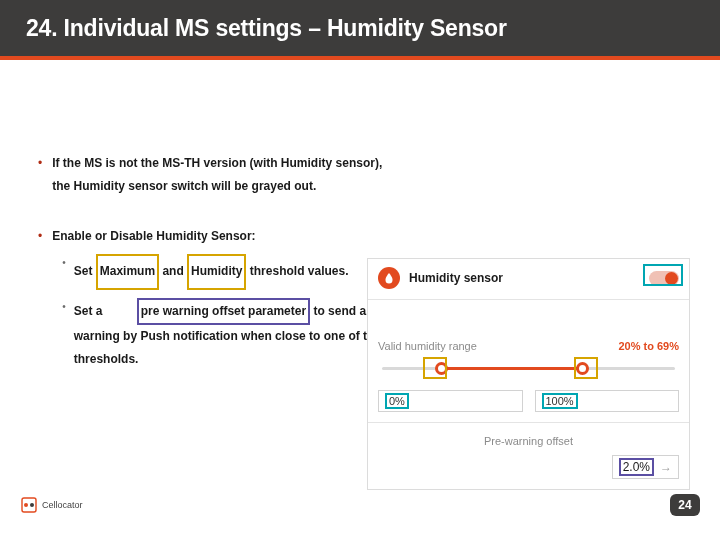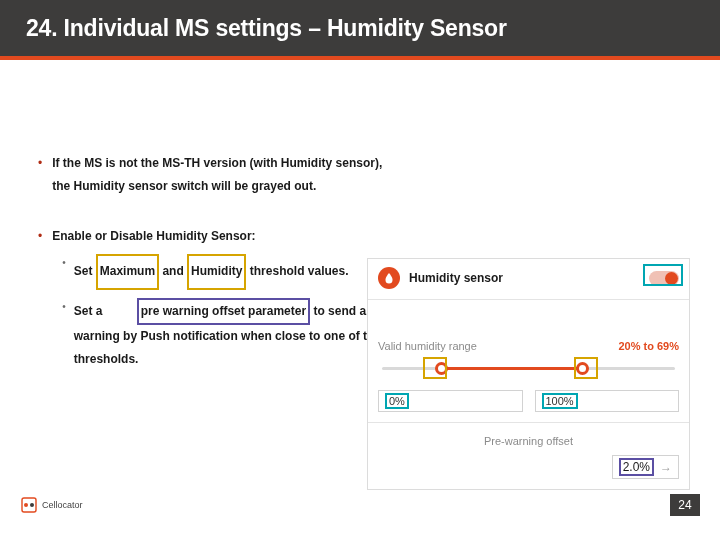--- a/index.html
+++ b/index.html
@@ -57,21 +57,21 @@
 
   .offset-row { display: flex; align-items: center; padding: 4px 10px 10px 10px; gap: 8px; flex-direction: column; }
   .offset-label { color: #8b8b8b; font-size: 11px; }
   .offset-box { margin-left: auto; display: flex; align-items: center; gap: 6px; border: 1px solid #d2d2d2; padding: 2px 6px; font-size: 12px; }
   .offset-focus { border: 2px solid #5b4fa3; padding: 0 2px; }
   .arrow { color: #999; }
 
   
   .footer { position: absolute; left: 0; right: 0; bottom: 16px; height: 38px; display: flex; align-items: center; padding: 0 20px; }
   .logo { display: flex; align-items: center; gap: 4px; font-size: 9px; color: #444; }
-  .pagebox { margin-left: auto; width: 30px; height: 22px; background: #3d3c3b; color: #fff; font-weight: 400; font-size: 12px; display: flex; align-items: center; justify-content: center; }
+  .pagebox { margin-left: auto; width: 30px; height: 22px; background: #3d3c3b; color: #fff; font-weight: 700; font-size: 12px; display: flex; align-items: center; justify-content: center; border-radius: 6px; }
 </style>
 </head>
 <body>
 <div class="page">
 
 <div class="title-band">
   <h1 class="title">24. Individual MS settings – Humidity Sensor</h1>
 </div>
 <div class="accent"></div>
 

